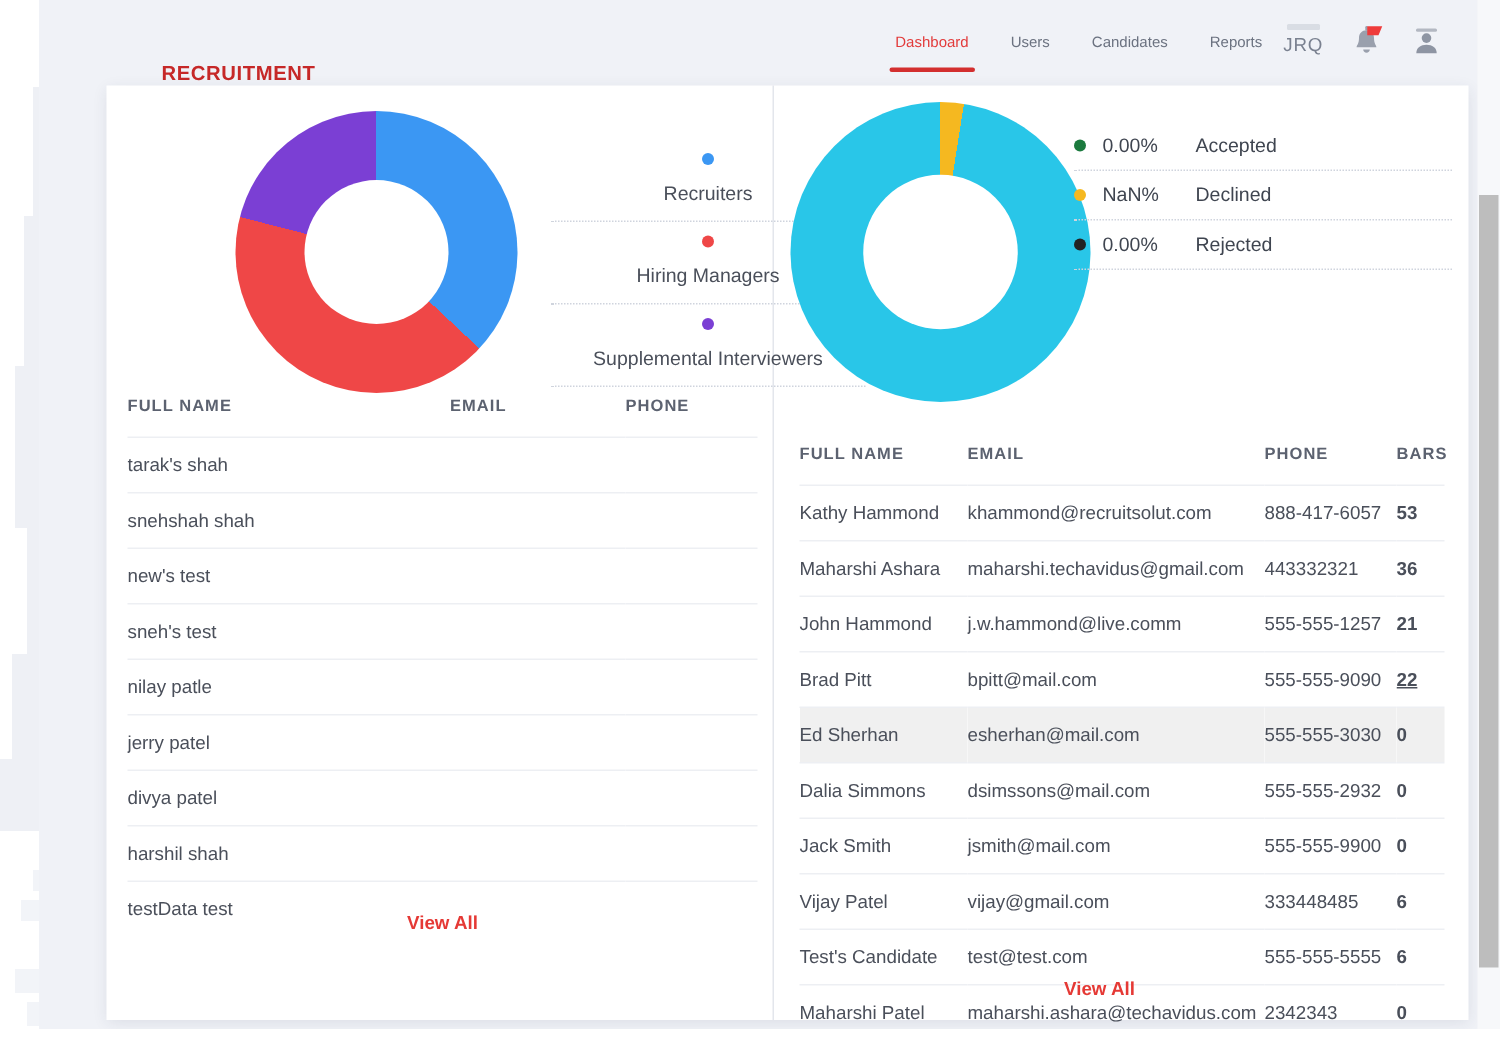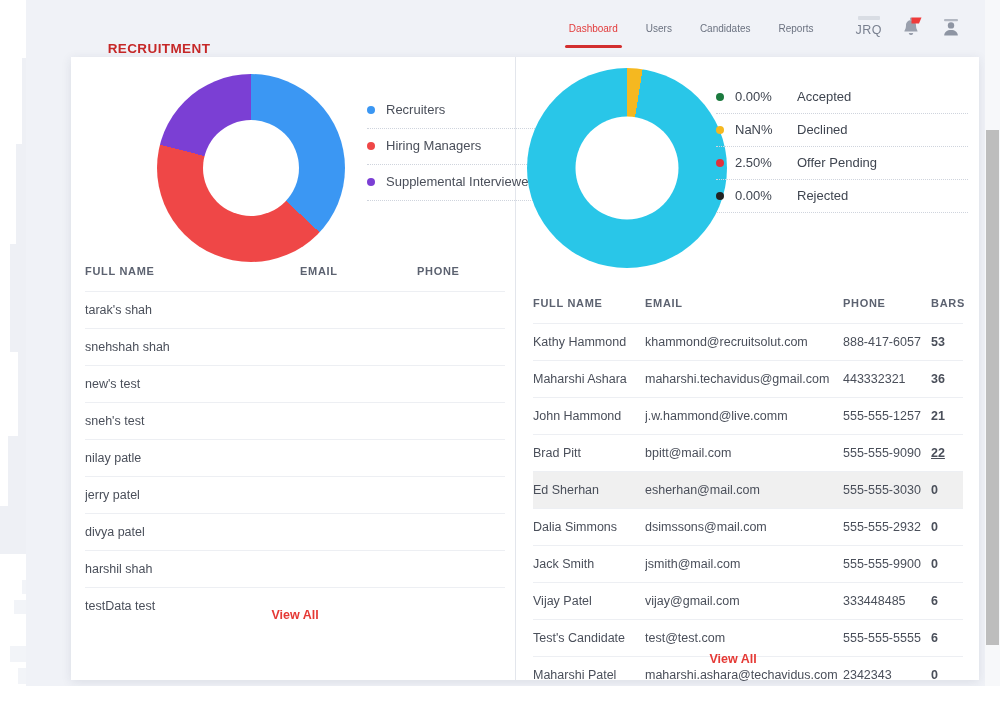--- a/index.html
+++ b/index.html
@@ -43,21 +43,21 @@
   }
   .nav-item {
     font-size: 10px; color: #6b7280; padding: 6px 14px 14px 14px;
     position: relative; cursor: pointer; white-space: nowrap;
   }
   .nav-item.active { color: #e23b3b; }
   .nav-item.active::after {
     content:""; position: absolute; left: 10px; right: 10px; bottom: 0px;
     height: 2.5px; background: #d32f2f; border-radius: 2px;
   }
-  .nav-icons { display: flex; align-items: center; gap: 18px; margin-left: 28px; padding-bottom: 8px; }
+  .nav-icons { display: flex; align-items: center; gap: 18px; margin-left: 0; padding-bottom: 8px; }
   .initials {
     font-size: 12.5px; color: #7a8190; letter-spacing: .5px;
     position: relative; padding-top: 4px;
   }
   .initials::before {
     content:""; position:absolute; left:2px; right:2px; top:-3px; height:4px;
     background:#d9dde4; border-radius:1px;
   }
   .icon-btn { width: 22px; height: 24px; position: relative; cursor: pointer; }
 
@@ -87,21 +87,21 @@
   #donut-left::after { width: 96px; height: 96px; }
   #donut-right { left: 11px; top: -3px; width: 200px; height: 200px; }
   #donut-right::after { width: 103px; height: 103px; }
 
   
   .legend-left { position: absolute; left: 296px; top: 22px; width: 210px; }
   .legend-row-l {
     display: flex; align-items: center; gap: 11px;
     padding: 9px 0 11px 0;
     border-bottom: 1px dotted #cfd4dd;
-    font-size: 13px; color: #4a4f5a;
+    font-size: 13px; color: #4a4f5a; flex-direction: column;
   }
   .dot { width: 8px; height: 8px; border-radius: 50%; flex: 0 0 8px; }
 
   .legend-right { position: absolute; left: 200px; top: 10px; width: 252px; }
   .legend-row-r {
     display: flex; align-items: center;
     padding: 8px 0 9px 0;
     border-bottom: 1px dotted #cfd4dd;
     font-size: 13px; color: #3f4550;
   }
@@ -294,25 +294,20 @@
           <span class="dot" style="background:#1b7a3e"></span>
           <span class="legend-pct">0.00%</span>
           <span class="legend-lbl">Accepted</span>
         </div>
         <div class="legend-row-r">
           <span class="dot" style="background:#f5b820"></span>
           <span class="legend-pct">NaN%</span>
           <span class="legend-lbl">Declined</span>
         </div>
         <div class="legend-row-r">
-          <span class="dot" style="background:#e0323c"></span>
-          <span class="legend-pct">2.50%</span>
-          <span class="legend-lbl">Offer Pending</span>
-        </div>
-        <div class="legend-row-r">
           <span class="dot" style="background:#222222"></span>
           <span class="legend-pct">0.00%</span>
           <span class="legend-lbl">Rejected</span>
         </div>
       </div>
     </div>
   </div>
 
   <div class="table-right">
     <table class="tbl">

